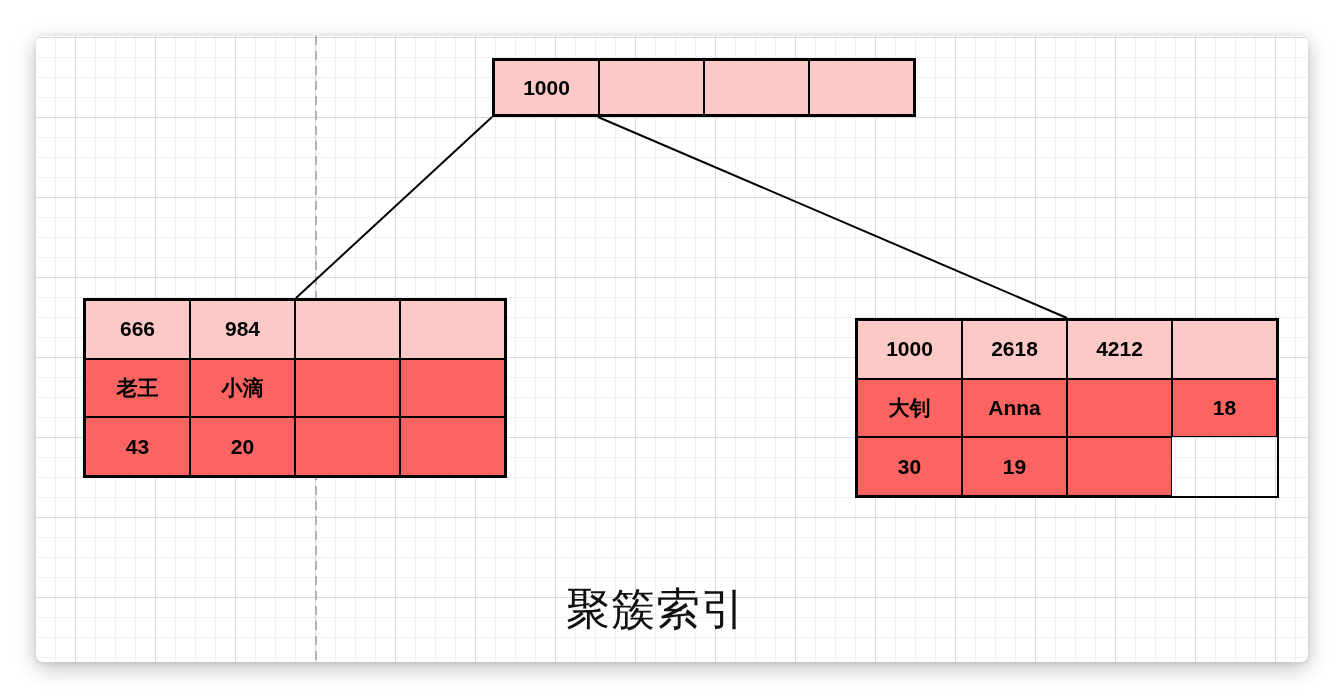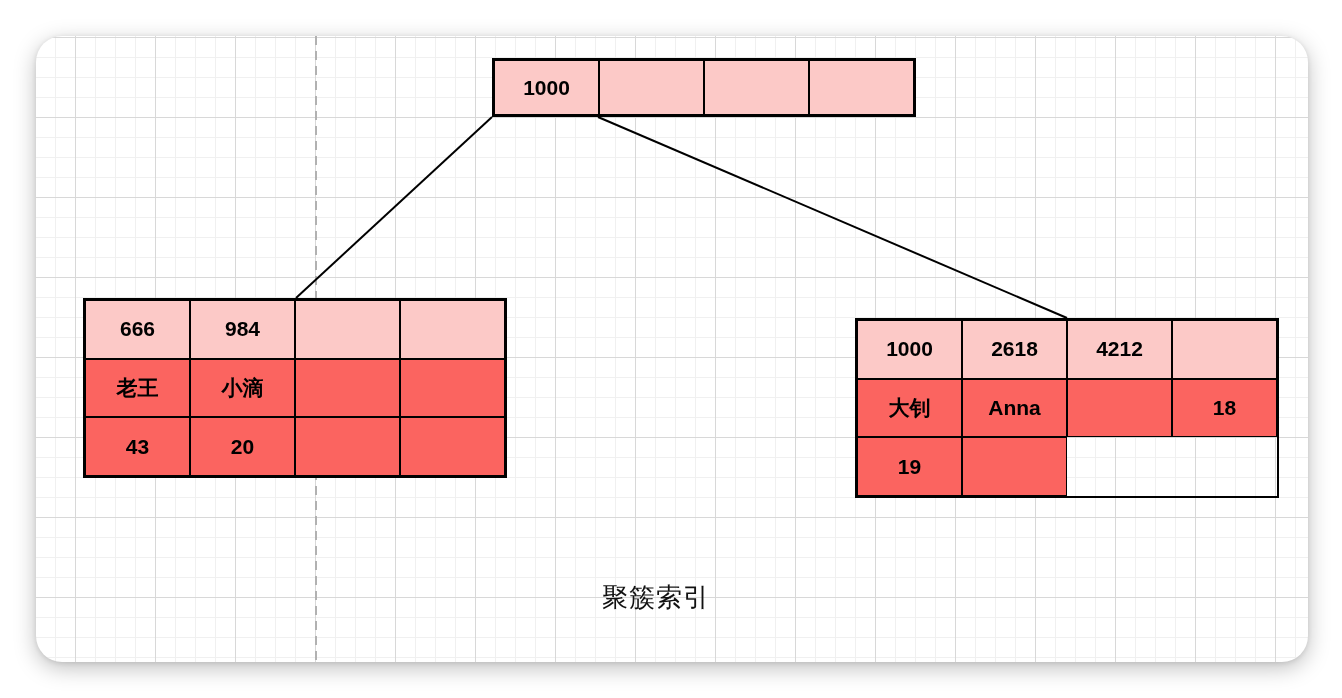--- a/index.html
+++ b/index.html
@@ -16,21 +16,21 @@
     --body-fill: #fb6460;
     --border-col: #000000;
   }
   .canvas {
     position: absolute;
     left: 36px;
     top: 36px;
     width: 1272px;
     height: 626px;
     background-color: #ffffff;
-    border-radius: 26px;
+    border-radius: 7px;
     box-shadow: 0 6px 22px rgba(0,0,0,0.25), 0 1px 5px rgba(0,0,0,0.10);
     overflow: hidden;
     
     background-image:
       linear-gradient(to right, #d8d8d8 1px, transparent 1px),
       linear-gradient(to bottom, #d8d8d8 1px, transparent 1px),
       linear-gradient(to right, #f0f0f0 1px, transparent 1px),
       linear-gradient(to bottom, #f0f0f0 1px, transparent 1px);
     background-size: 80px 80px, 80px 80px, 20px 20px, 20px 20px;
     background-position: 39px 0, 0 1px, 19px 0, 0 1px;
@@ -70,21 +70,21 @@
     grid-template-columns: repeat(4, 1fr);
     grid-template-rows: repeat(3, 1fr);
   }
   .leaf-left  { left: 47px;  top: 262px; }
   .leaf-right { left: 819px; top: 282px; }
   .diagram-title {
     position: absolute;
     left: 460px; top: 544px;
     width: 320px;
     text-align: center;
-    font-size: 26px;
+    font-size: 44px;
     font-weight: 400;
     color: #111111;
     letter-spacing: 1px;
   }
 </style>
 </head>
 <body>
 
 <div class="canvas">
 
@@ -118,19 +118,20 @@
 
   <div class="dtable leaf leaf-right">
     <div class="cell hdr">1000</div>
     <div class="cell hdr">2618</div>
     <div class="cell hdr">4212</div>
     <div class="cell hdr"></div>
     <div class="cell bdy">大钊</div>
     <div class="cell bdy">Anna</div>
     <div class="cell bdy"></div>
     <div class="cell bdy">18</div>
+    <div class="cell bdy">30</div>
     <div class="cell bdy">19</div>
     <div class="cell bdy"></div>
   </div>
 
   <div class="diagram-title">聚簇索引</div>
 
 </div>
 
 </body></html>

